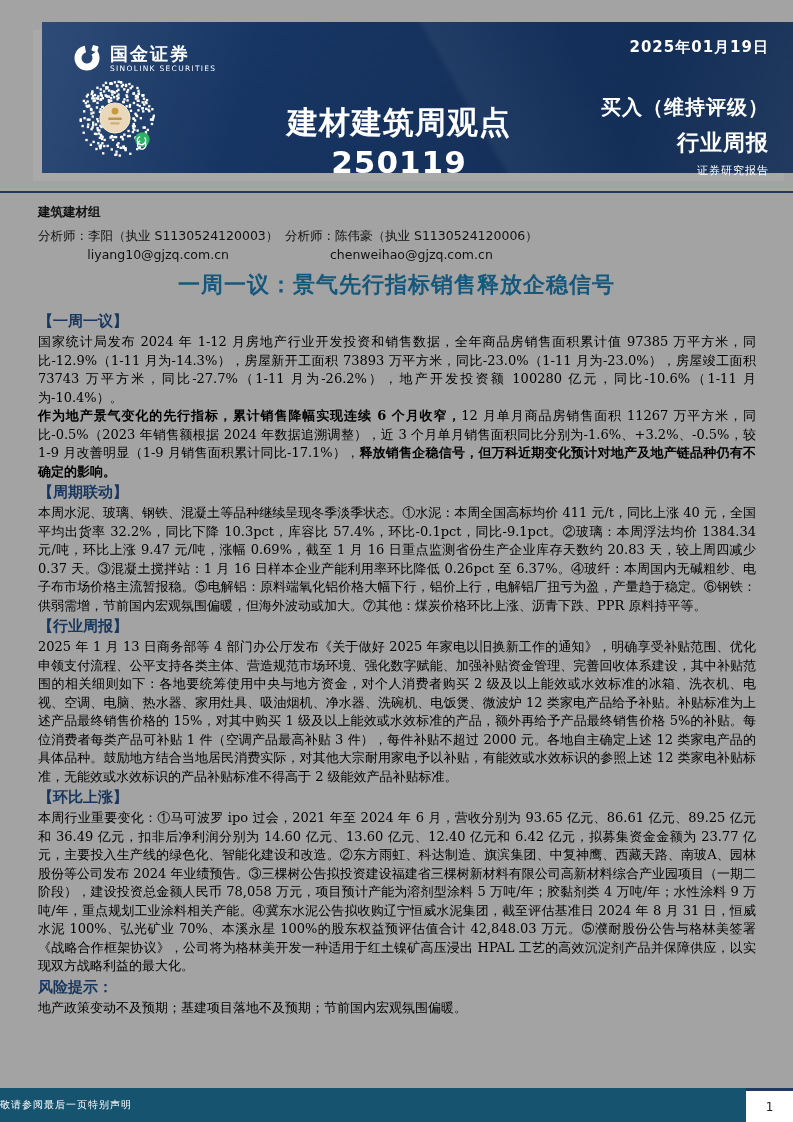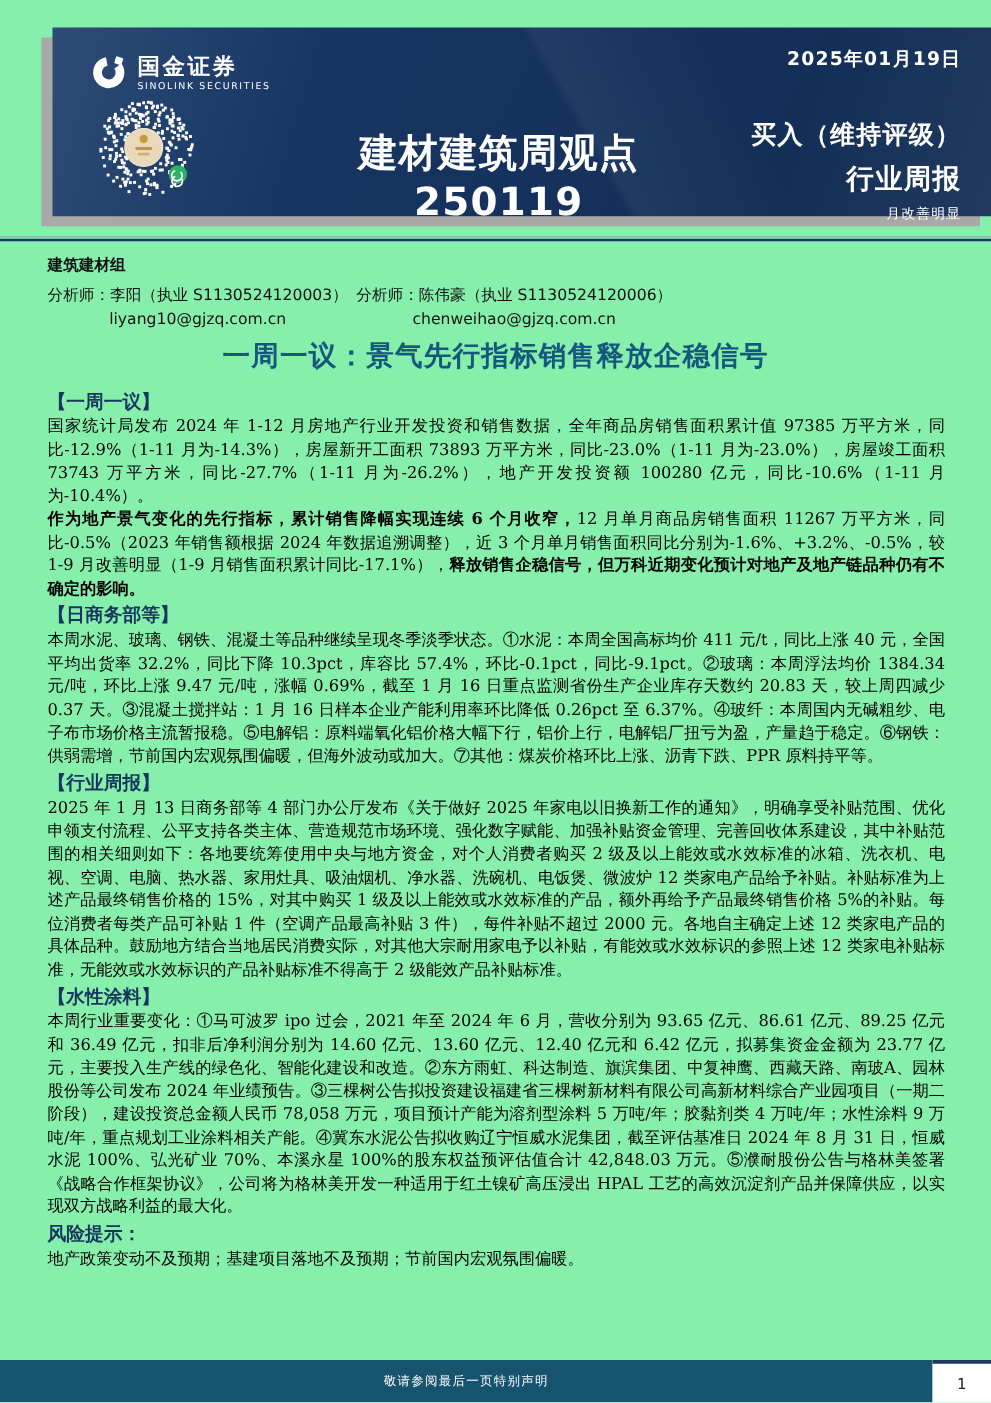--- a/index.html
+++ b/index.html
@@ -1,16 +1,16 @@
 <!DOCTYPE html>
 <html><head>
 <meta charset="utf-8">
 <style>
   html,body{margin:0;padding:0;background:#fff;}
-  .page{position:relative;width:793px;height:1122px;background:#86efac;overflow:hidden;
+  .page{position:relative;width:793px;height:1122px;background:#a3a3a3;overflow:hidden;
         font-family:"DejaVu Sans","Liberation Sans",sans-serif;}
 
   
   .banner{position:absolute;left:42px;top:22px;width:751px;height:151px;
           background:
             linear-gradient(105deg, rgba(255,255,255,0.09) 0%, rgba(255,255,255,0) 28%),
             linear-gradient(290deg, rgba(255,255,255,0.07) 0%, rgba(255,255,255,0) 22%),
             linear-gradient(60deg, rgba(255,255,255,0) 55%, rgba(255,255,255,0.05) 56%, rgba(255,255,255,0) 72%),
             linear-gradient(115deg,#1a3a6a 0%,#16335f 45%,#112b52 100%);
           box-shadow:-9px 8px 0 #a9a9a9;}
@@ -47,21 +47,21 @@
   .content{position:absolute;left:38px;top:310px;width:718px;
            font-family:"DejaVu Serif","Liberation Serif",serif;
            color:#000;font-size:13px;line-height:18.5px;text-align:justify;}
   .sec-heading{font-family:"DejaVu Sans","Liberation Sans",sans-serif;
                color:#17365d;font-size:15px;font-weight:bold;line-height:21px;margin:1px 0 1px 0;text-align:left;}
   .body-para{margin:0 0 0 0;}
   .bold-run{font-weight:bold;}
 
   
   .footer-bar{position:absolute;left:0;top:1088px;width:746px;height:34px;background:#15536f;
-              display:flex;align-items:center;justify-content:center;}
+              display:flex;align-items:center;}
   .footer-text{color:#fff;font-size:10px;letter-spacing:1px;
                font-family:"DejaVu Serif","Liberation Serif",serif;}
   .page-num-box{position:absolute;left:746px;top:1088px;width:47px;height:34px;background:#fff;
                 box-sizing:border-box;border-top:3px solid #1e3a64;
                 display:flex;align-items:center;justify-content:center;
                 font-size:12px;color:#222;}
 </style>
 </head>
 <body>
 
@@ -333,21 +333,21 @@
       <rect x="36.2" y="45.4" width="9.6" height="2.2" rx="1" fill="#cbb076"></rect>
       <circle cx="69" cy="63" r="7.5" fill="#2bb265"></circle>
       <path d="M 66.2 60.2 a 4.3 4.3 0 1 0 5.4 1.2 M 71.8 66 a 4.3 4.3 0 1 1 -5.4 -1.2" stroke="#ffffff" stroke-width="1.4" fill="none" stroke-linecap="round"></path>
     </svg>
 
     <div class="banner-title">建材建筑周观点250119</div>
 
     <div class="banner-right">
       <div class="rating">买入（维持评级）</div>
       <div class="report-type">行业周报</div>
-      <div class="report-label">月改善明显</div>
+      <div class="report-label">证券研究报告</div>
     </div>
   </div>
 
   <div class="rule-light"></div>
   <div class="rule-dark"></div>
 
   <div class="team">
     <div class="team-group">建筑建材组</div>
     <div class="team-cols" style="height:40px;text-align:center;">
       <div class="team-col c1">
@@ -363,29 +363,29 @@
 
   <div class="main-title">一周一议：景气先行指标销售释放企稳信号</div>
 
   <div class="content" id="sections">
       <div>
         <div class="sec-heading">【一周一议】</div>
         <p class="body-para"><span>国家统计局发布 2024 年 1-12 月房地产行业开发投资和销售数据，全年商品房销售面积累计值 97385 万平方米，同比-12.9%（1-11 月为-14.3%），房屋新开工面积 73893 万平方米，同比-23.0%（1-11 月为-23.0%），房屋竣工面积 73743 万平方米，同比-27.7%（1-11 月为-26.2%），地产开发投资额 100280 亿元，同比-10.6%（1-11 月为-10.4%）。</span></p>
         <p class="body-para"><span class="bold-run">作为地产景气变化的先行指标，累计销售降幅实现连续 6 个月收窄，</span><span>12 月单月商品房销售面积 11267 万平方米，同比-0.5%（2023 年销售额根据 2024 年数据追溯调整），近 3 个月单月销售面积同比分别为-1.6%、+3.2%、-0.5%，较 1-9 月改善明显（1-9 月销售面积累计同比-17.1%），</span><span class="bold-run">释放销售企稳信号，但万科近期变化预计对地产及地产链品种仍有不确定的影响。</span></p>
       </div>
       <div>
-        <div class="sec-heading">【日商务部等】</div>
+        <div class="sec-heading">【周期联动】</div>
         <p class="body-para"><span>本周水泥、玻璃、钢铁、混凝土等品种继续呈现冬季淡季状态。①水泥：本周全国高标均价 411 元/t，同比上涨 40 元，全国平均出货率 32.2%，同比下降 10.3pct，库容比 57.4%，环比-0.1pct，同比-9.1pct。②玻璃：本周浮法均价 1384.34 元/吨，环比上涨 9.47 元/吨，涨幅 0.69%，截至 1 月 16 日重点监测省份生产企业库存天数约 20.83 天，较上周四减少 0.37 天。③混凝土搅拌站：1 月 16 日样本企业产能利用率环比降低 0.26pct 至 6.37%。④玻纤：本周国内无碱粗纱、电子布市场价格主流暂报稳。⑤电解铝：原料端氧化铝价格大幅下行，铝价上行，电解铝厂扭亏为盈，产量趋于稳定。⑥钢铁：供弱需增，节前国内宏观氛围偏暖，但海外波动或加大。⑦其他：煤炭价格环比上涨、沥青下跌、PPR 原料持平等。</span></p>
       </div>
       <div>
         <div class="sec-heading">【行业周报】</div>
         <p class="body-para"><span>2025 年 1 月 13 日商务部等 4 部门办公厅发布《关于做好 2025 年家电以旧换新工作的通知》，明确享受补贴范围、优化申领支付流程、公平支持各类主体、营造规范市场环境、强化数字赋能、加强补贴资金管理、完善回收体系建设，其中补贴范围的相关细则如下：各地要统筹使用中央与地方资金，对个人消费者购买 2 级及以上能效或水效标准的冰箱、洗衣机、电视、空调、电脑、热水器、家用灶具、吸油烟机、净水器、洗碗机、电饭煲、微波炉 12 类家电产品给予补贴。补贴标准为上述产品最终销售价格的 15%，对其中购买 1 级及以上能效或水效标准的产品，额外再给予产品最终销售价格 5%的补贴。每位消费者每类产品可补贴 1 件（空调产品最高补贴 3 件），每件补贴不超过 2000 元。各地自主确定上述 12 类家电产品的具体品种。鼓励地方结合当地居民消费实际，对其他大宗耐用家电予以补贴，有能效或水效标识的参照上述 12 类家电补贴标准，无能效或水效标识的产品补贴标准不得高于 2 级能效产品补贴标准。</span></p>
       </div>
       <div>
-        <div class="sec-heading">【水性涂料】</div>
+        <div class="sec-heading">【环比上涨】</div>
         <p class="body-para"><span>本周行业重要变化：①马可波罗 ipo 过会，2021 年至 2024 年 6 月，营收分别为 93.65 亿元、86.61 亿元、89.25 亿元和 36.49 亿元，扣非后净利润分别为 14.60 亿元、13.60 亿元、12.40 亿元和 6.42 亿元，拟募集资金金额为 23.77 亿元，主要投入生产线的绿色化、智能化建设和改造。②东方雨虹、科达制造、旗滨集团、中复神鹰、西藏天路、南玻A、园林股份等公司发布 2024 年业绩预告。③三棵树公告拟投资建设福建省三棵树新材料有限公司高新材料综合产业园项目（一期二阶段），建设投资总金额人民币 78,058 万元，项目预计产能为溶剂型涂料 5 万吨/年；胶黏剂类 4 万吨/年；水性涂料 9 万吨/年，重点规划工业涂料相关产能。④冀东水泥公告拟收购辽宁恒威水泥集团，截至评估基准日 2024 年 8 月 31 日，恒威水泥 100%、弘光矿业 70%、本溪永星 100%的股东权益预评估值合计 42,848.03 万元。⑤濮耐股份公告与格林美签署《战略合作框架协议》，公司将为格林美开发一种适用于红土镍矿高压浸出 HPAL 工艺的高效沉淀剂产品并保障供应，以实现双方战略利益的最大化。</span></p>
       </div>
       <div>
         <div class="sec-heading">风险提示：</div>
         <p class="body-para"><span>地产政策变动不及预期；基建项目落地不及预期；节前国内宏观氛围偏暖。</span></p>
       </div>
     </div>
 
   <div class="footer-bar">
     <div class="footer-text">敬请参阅最后一页特别声明</div>

